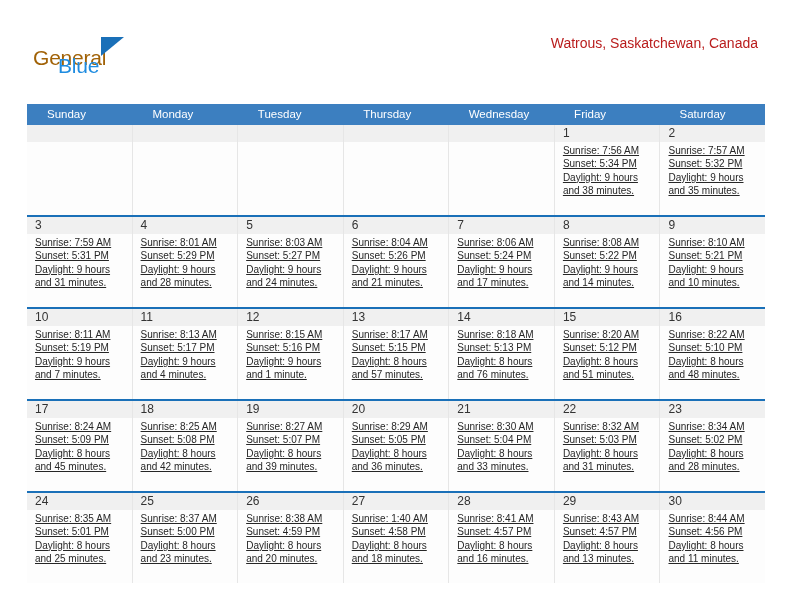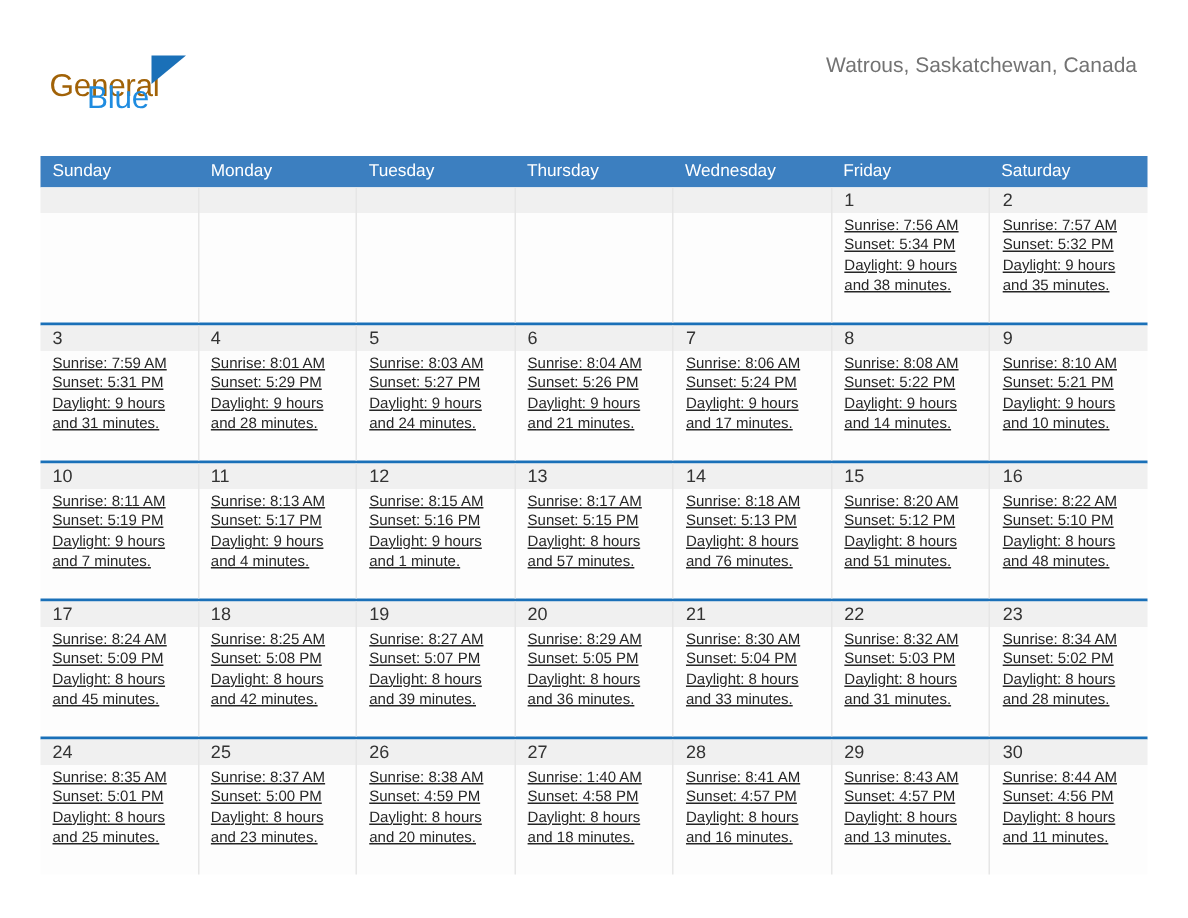--- a/index.html
+++ b/index.html
@@ -75,21 +75,21 @@
   .cal-title {
     font-size: 27px;
     color: #1a1a1a;
     line-height: 32px;
     white-space: nowrap;
     font-weight: normal;
     margin: 0;
   }
   .cal-subtitle {
     font-size: 14px;
-    color: #737373;
+    color: #b91c1c;
     line-height: 18px;
     white-space: nowrap;
     margin: 6px 0 0 0;
     font-weight: normal;
   }
 
   
   .calendar {
     position: absolute;
     left: 27px;
@@ -99,21 +99,21 @@
   .weekday-row {
     display: flex;
     background: #3c7fc0;
     height: 21px;
   }
   .weekday {
     flex: 1 1 0;
     color: #ffffff;
     font-size: 11.5px;
     line-height: 21px;
-    padding-left: 8px;
+    padding-left: 20px;
     box-sizing: border-box;
     white-space: nowrap;
     overflow: hidden;
   }
 
   .week {
     position: relative;
     display: flex;
     height: 90px;
     border-top: 2px solid #1a70b8;

